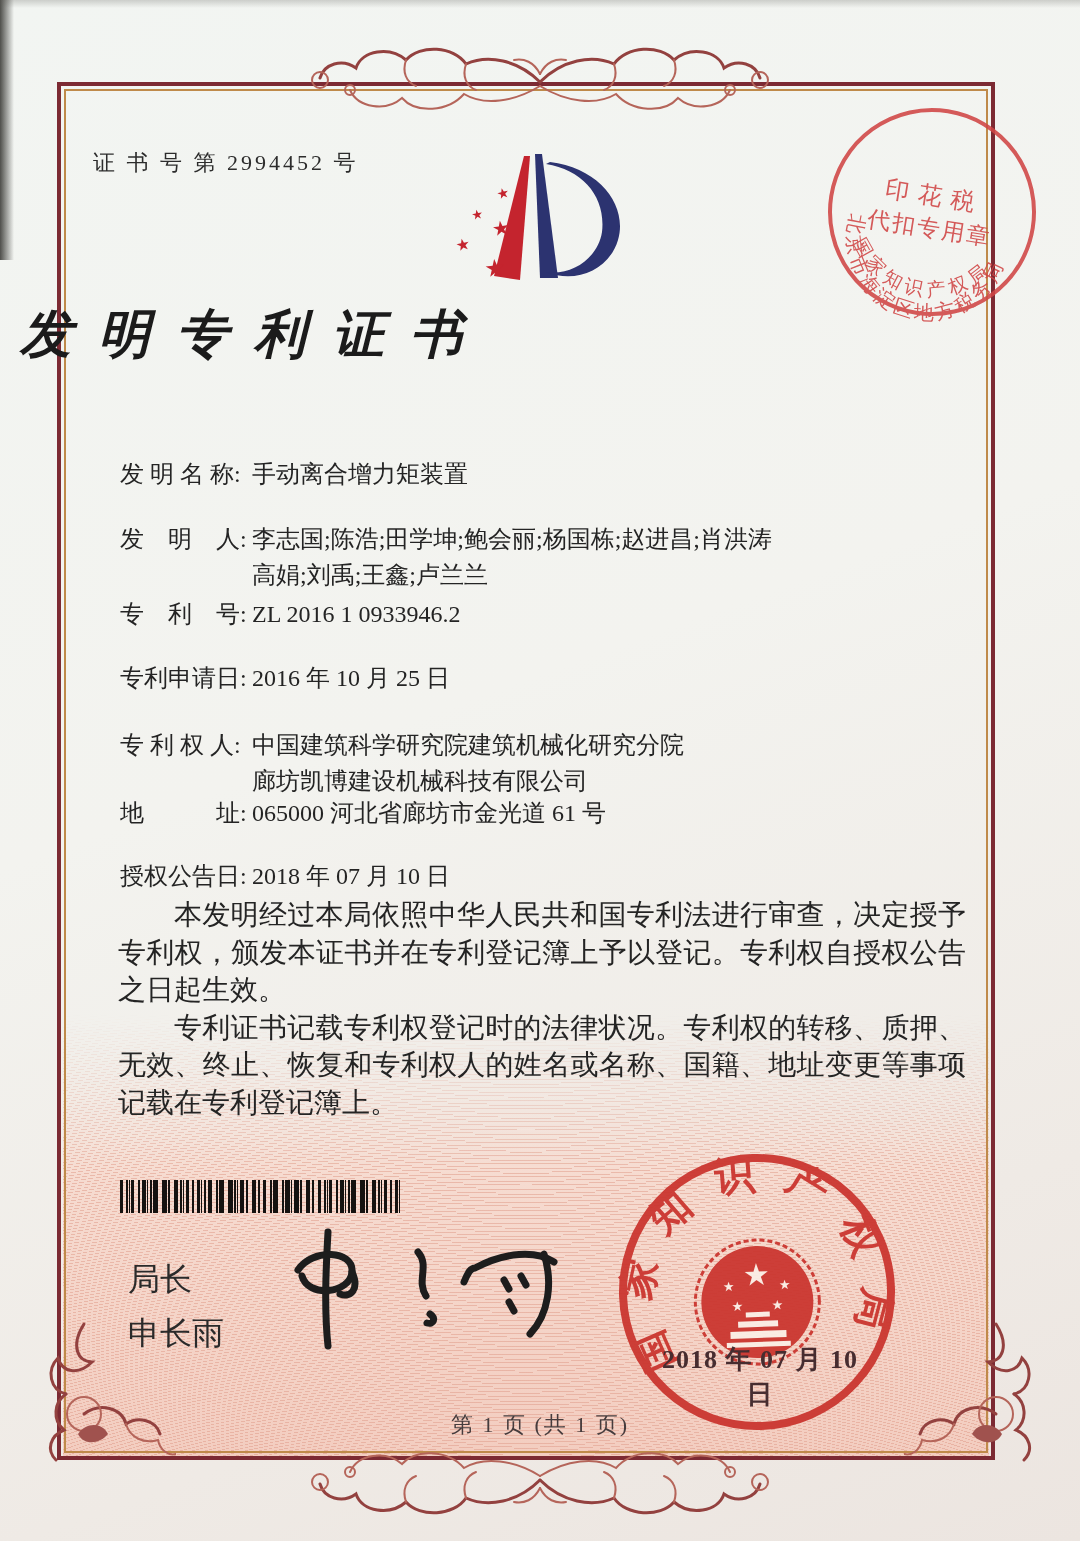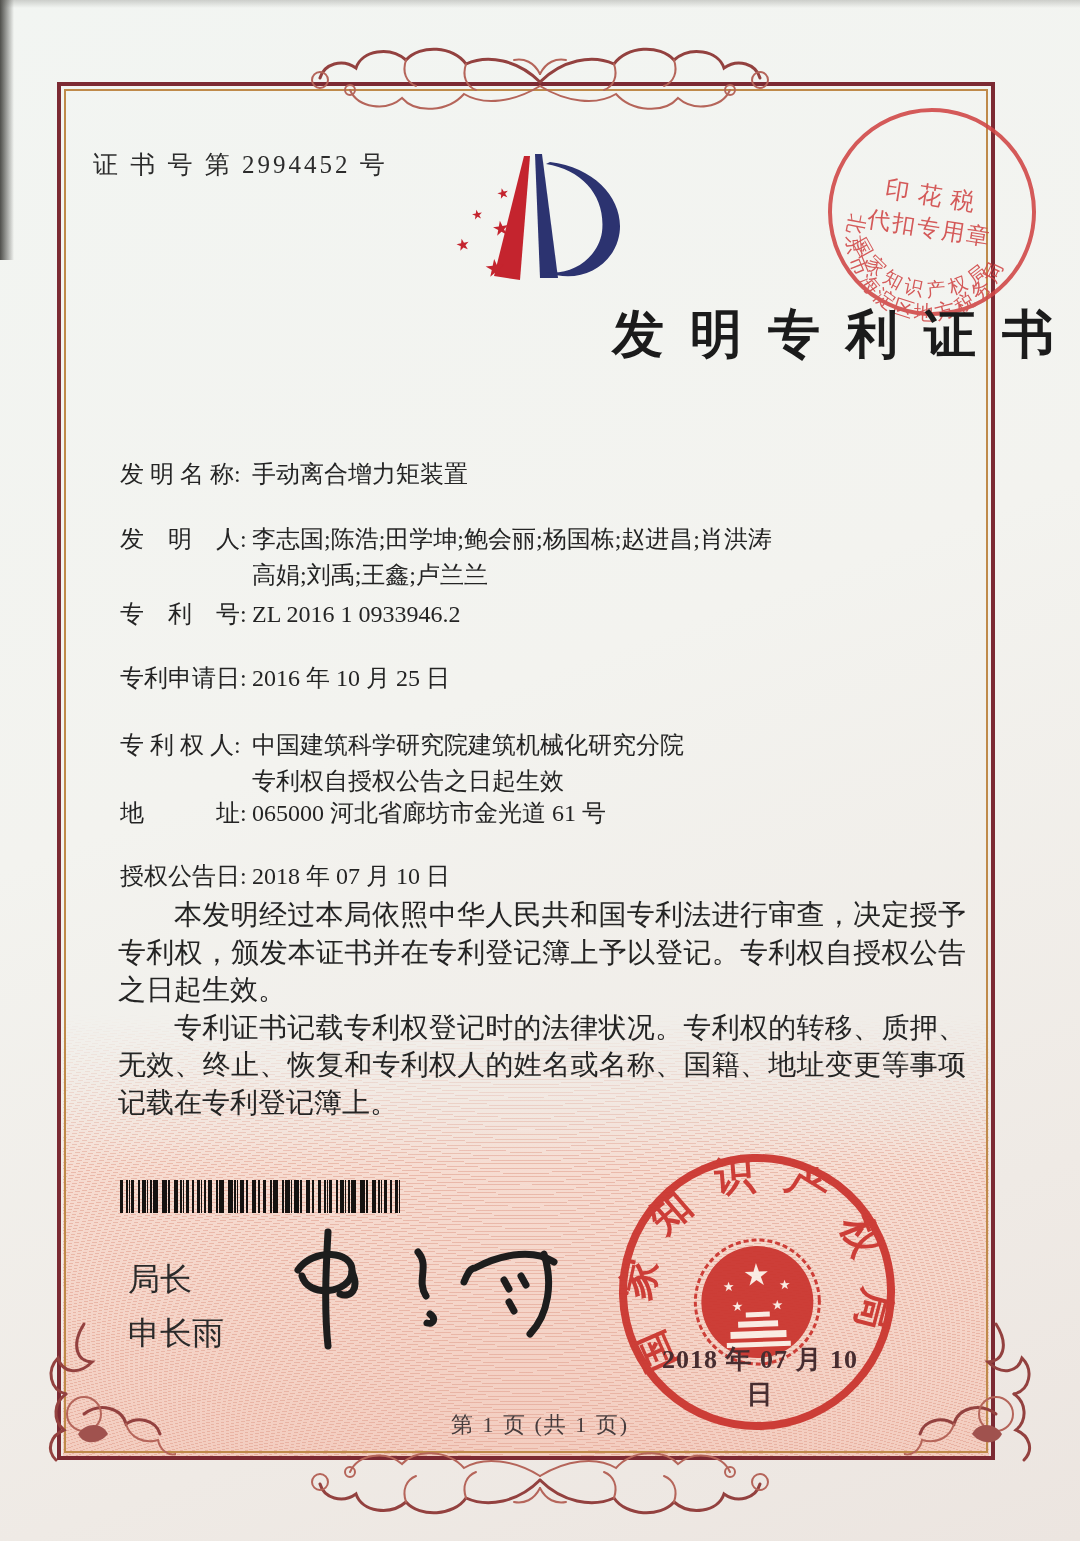--- a/index.html
+++ b/index.html
@@ -30,25 +30,25 @@
   .pink-band{
     position:absolute;left:63px;top:1015px;width:926px;height:441px;z-index:1;
     background:
       repeating-radial-gradient(140% 110% at 50% 140%,
         rgba(224,157,139,.55) 0 1.6px, rgba(224,157,139,0) 1.6px 7px),
       linear-gradient(to bottom, rgba(248,224,215,0) 0,#f6dbd0 160px,#f3cdc0 100%);
     -webkit-mask-image:linear-gradient(to bottom,transparent 0,#000 150px);
     mask-image:linear-gradient(to bottom,transparent 0,#000 150px);
   }
   
-  .cert-no{position:absolute;left:93px;top:148px;font-size:25px;letter-spacing:3px;color:#2c2c2c;z-index:4;}
+  .cert-no{position:absolute;left:93px;top:148px;font-size:22px;letter-spacing:3px;color:#2c2c2c;z-index:4;}
   .title{
-    position:absolute;left:0;top:300px;width:100%;text-align:right;
-    font-size:52px;font-weight:700;letter-spacing:26px;padding-left:29px;box-sizing:border-box;
-    color:#1b1b1b;z-index:4;
+    position:absolute;left:0;top:300px;width:100%;text-align:left;
+    font-size:52px;font-weight:700;letter-spacing:26px;padding-left:20px;box-sizing:border-box;
+    color:#1b1b1b;z-index:4;font-style:italic;
   }
   .row{position:absolute;left:120px;width:860px;font-size:24px;line-height:36px;color:#242424;z-index:4;}
   .row .lbl{display:inline-block;min-width:132px;}
   .row .cont{padding-left:132px;}
   .r-name{top:456px;}
   .r-inventors{top:521px;}
   .r-patno{top:596px;}
   .r-filing{top:660px;}
   .r-patentee{top:727px;}
   .r-address{top:795px;}
@@ -176,21 +176,21 @@
     <div class="cont">高娟;刘禹;王鑫;卢兰兰</div>
   </div>
   <div class="row r-patno">
     <span class="lbl">专 利 号:</span><span>ZL 2016 1 0933946.2</span>
   </div>
   <div class="row r-filing">
     <span class="lbl">专利申请日:</span><span>2016 年 10 月 25 日</span>
   </div>
   <div class="row r-patentee">
     <div><span class="lbl">专 利 权 人:</span><span>中国建筑科学研究院建筑机械化研究分院</span></div>
-    <div class="cont">专利权自授权公告之日起生效</div>
+    <div class="cont">廊坊凯博建设机械科技有限公司</div>
   </div>
   <div class="row r-address">
     <span class="lbl">地   址:</span><span>065000 河北省廊坊市金光道 61 号</span>
   </div>
   <div class="row r-grantdate">
     <span class="lbl">授权公告日:</span><span>2018 年 07 月 10 日</span>
   </div>
 
   <div class="paras">
     <p>本发明经过本局依照中华人民共和国专利法进行审查，决定授予专利权，颁发本证书并在专利登记簿上予以登记。专利权自授权公告之日起生效。</p>

